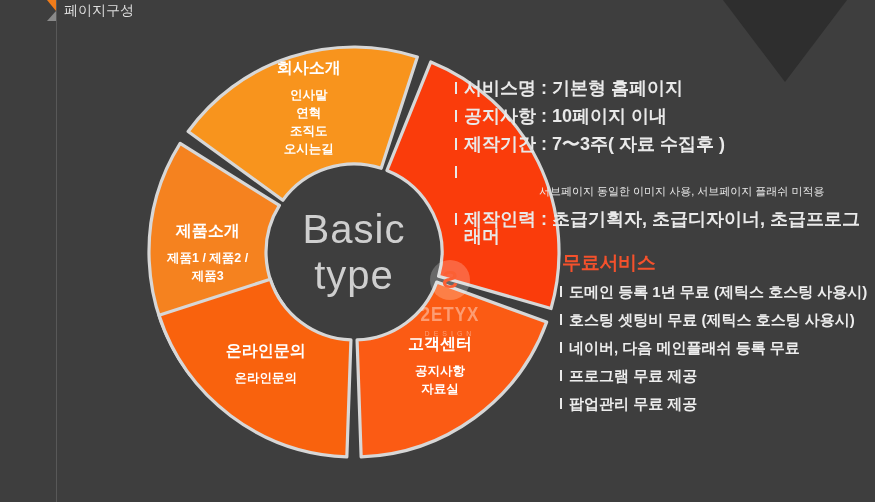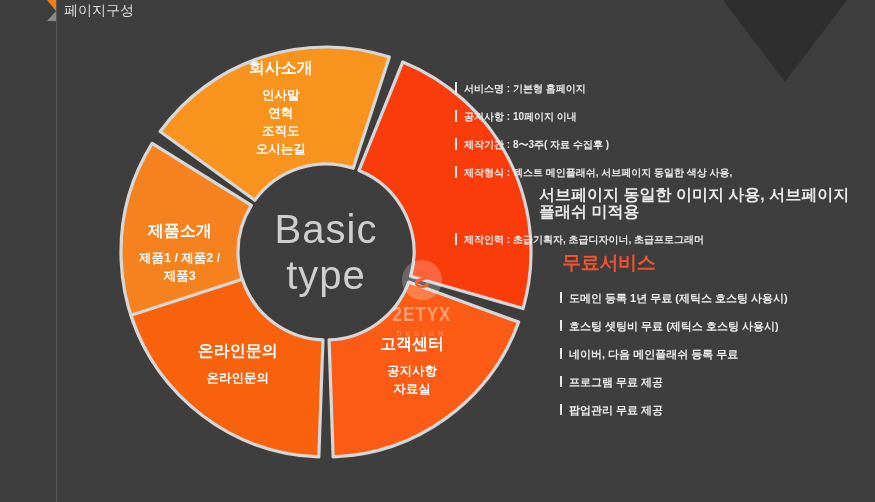--- a/index.html
+++ b/index.html
@@ -40,21 +40,21 @@
     border-left:9px solid transparent;
   }
 
   .page-label{
     position:absolute; left:64px; top:0px;
     font-size:14px; color:#dedede; letter-spacing:0px;
     line-height:20px;
   }
 
   
-  #donut{position:absolute; left:116px; top:42px; width:420px; height:420px;}
+  #donut{position:absolute; left:144px; top:42px; width:420px; height:420px;}
   #donut svg{display:block;overflow:visible;}
 
   .seg-path{stroke:#d7d7d7; stroke-width:3.2; stroke-linejoin:round;}
 
   .seg-title{
     font-size:16px;font-weight:bold;fill:#ffffff;text-anchor:middle;
   }
   .seg-line{
     font-size:12.5px;font-weight:bold;fill:#ffffff;text-anchor:middle;
   }
@@ -90,40 +90,40 @@
   .wm-sub{
     margin-top:5px;font-size:7px;letter-spacing:4px;
     color:rgba(255,255,255,.38);
   }
 
   
   .spec-list{position:absolute; left:455px; top:80px; width:410px;}
   .spec-row{
     display:flex;align-items:flex-start;
     margin-bottom:11px;
-    font-size:10px;color:#e9e9e9;font-weight:bold;line-height:17px;
+    font-size:18px;color:#e9e9e9;font-weight:bold;line-height:17px;
   }
   .bar{
     display:inline-block;width:2px;height:12px;background:#e9e9e9;
     margin:2px 7px 0 0;flex:0 0 auto;
   }
   .spec-cont{
     margin:-6px 0 11px 84px;
-    font-size:16px;color:#e9e9e9;font-weight:bold;line-height:17px;
+    font-size:11px;color:#e9e9e9;font-weight:normal;line-height:17px;
   }
 
   .free-block{position:absolute; left:560px; top:250px; width:315px;}
   .free-title{
-    font-size:19px;font-weight:bold;color:#f4512c;margin:0 0 14px 2px;
+    font-size:19px;font-weight:bold;color:#f4512c;margin:0 0 8px 2px;
     letter-spacing:-0.3px;
   }
   .free-row{
     display:flex;align-items:flex-start;
     margin-bottom:12px;
-    font-size:11px;color:#ededed;font-weight:bold;line-height:16px;
+    font-size:15px;color:#ededed;font-weight:bold;line-height:16px;
   }
   .free-row .bar{height:11px;margin-top:2px;}
 </style>
 </head>
 <body>
 
 <div id="stage">
 
   <div class="corner-triangle"></div>
   <div class="left-rule"></div>
@@ -182,25 +182,24 @@
     <div class="spec-row">
       <span class="bar"></span>
       <span>서비스명 : 기본형 홈페이지</span>
     </div>
     <div class="spec-row">
       <span class="bar"></span>
       <span>공지사항 : 10페이지 이내</span>
     </div>
     <div class="spec-row">
       <span class="bar"></span>
-      <span>제작기간 : 8〜3주( 자료 수집후 )</span>
-    </div>
-    <div class="spec-row">
-      <span class="bar"></span>
-      <span>제작형식 : 텍스트 메인플래쉬, 서브페이지 동일한 색상 사용,</span>
+      <span>제작기간 : 7〜3주( 자료 수집후 )</span>
+    </div>
+    <div class="spec-row">
+      <span class="bar"></span>
     </div>
     <div class="spec-cont">서브페이지 동일한 이미지 사용, 서브페이지 플래쉬 미적용</div>
     <div class="spec-row">
       <span class="bar"></span>
       <span>제작인력 : 초급기획자, 초급디자이너, 초급프로그래머</span>
     </div>
   </div>
 
   <div class="free-block">
     <div class="free-title">무료서비스</div>

